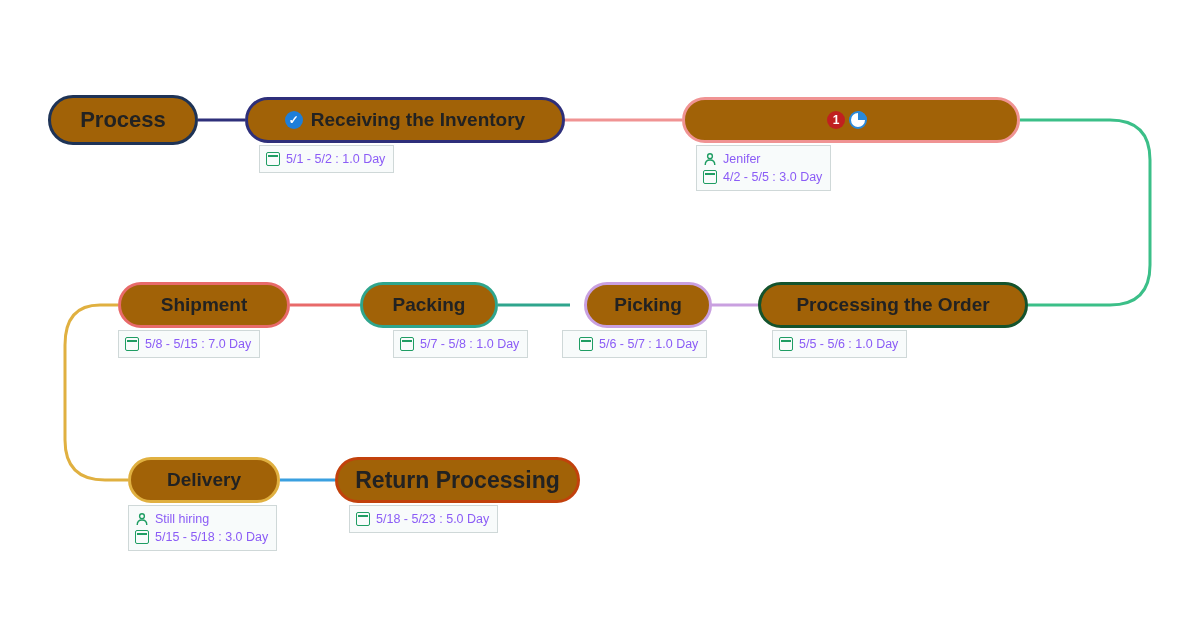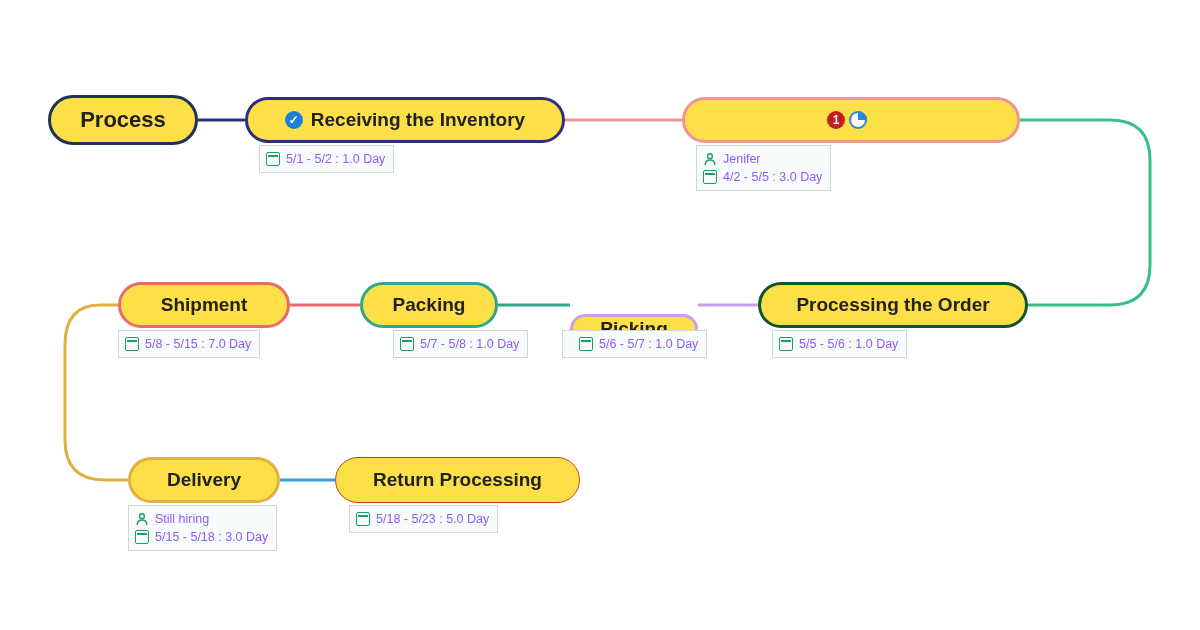--- a/index.html
+++ b/index.html
@@ -15,41 +15,41 @@
   svg.connectors {
     position: absolute;
     left: 0; top: 0;
     width: 1200px; height: 630px;
     pointer-events: none;
   }
   .node {
     position: absolute;
     box-sizing: border-box;
     border-radius: 26px;
-    background: #fde047;
+    background: #a16207;
     display: flex;
     align-items: center;
     justify-content: center;
     padding: 0 18px;
     font-weight: 700;
     color: #222;
     white-space: nowrap;
     text-align: right;
   }
   .node .label { display: inline-block; }
   .icon-holder { display: inline-flex; align-items: center; margin-right: 8px; gap: 4px; }
   .node.process   { border: 3px solid #1e3356; font-size: 22px; }
   .node.receiving { border: 3px solid #2e2f7a; font-size: 19px; }
   .node.storing   { border: 3px solid #f09393; font-size: 19px; }
   .node.processing{ border: 3px solid #14532d; font-size: 19px; }
   .node.picking   { border: 3px solid #c9a0e0; font-size: 19px; }
   .node.packing   { border: 3px solid #2fa58d; font-size: 19px; }
   .node.shipment  { border: 3px solid #e86a6a; font-size: 19px; }
   .node.delivery  { border: 3px solid #e0b040; font-size: 19px; }
-  .node.return    { border: 1px solid #c2410c; font-size: 19px; }
+  .node.return    { border: 3px solid #c2410c; font-size: 23px; }
 
   .info {
     position: absolute;
     box-sizing: border-box;
     border: 1px solid #cfd8d8;
     background: #f8fbfb;
     font-size: 12.5px;
     color: #8b5cf6;
     padding: 4px 8px 4px 6px;
     line-height: 18px;
@@ -182,21 +182,21 @@
 <div class="node processing" style="left:758px; top:282px; width:270px; height:46px;">
   <span class="label">Processing the Order</span>
 </div>
 <div class="info" style="left:772px; top:330px;">
   <div class="row">
     <span class="cal-icon"></span>
     <span>5/5 - 5/6 : 1.0 Day</span>
   </div>
 </div>
 
-<div class="node picking" style="left:570px; top:282px; width:128px; height:30px;margin-top:32px;">
+<div class="node picking" style="left:584px; top:282px; width:128px; height:46px;">
   <span class="label">Picking</span>
 </div>
 <div class="info" style="left:562px; top:330px;padding-left:16px;">
   <div class="row">
     <span class="cal-icon"></span>
     <span>5/6 - 5/7 : 1.0 Day</span>
   </div>
 </div>
 
 <div class="node packing" style="left:360px; top:282px; width:138px; height:46px;">

